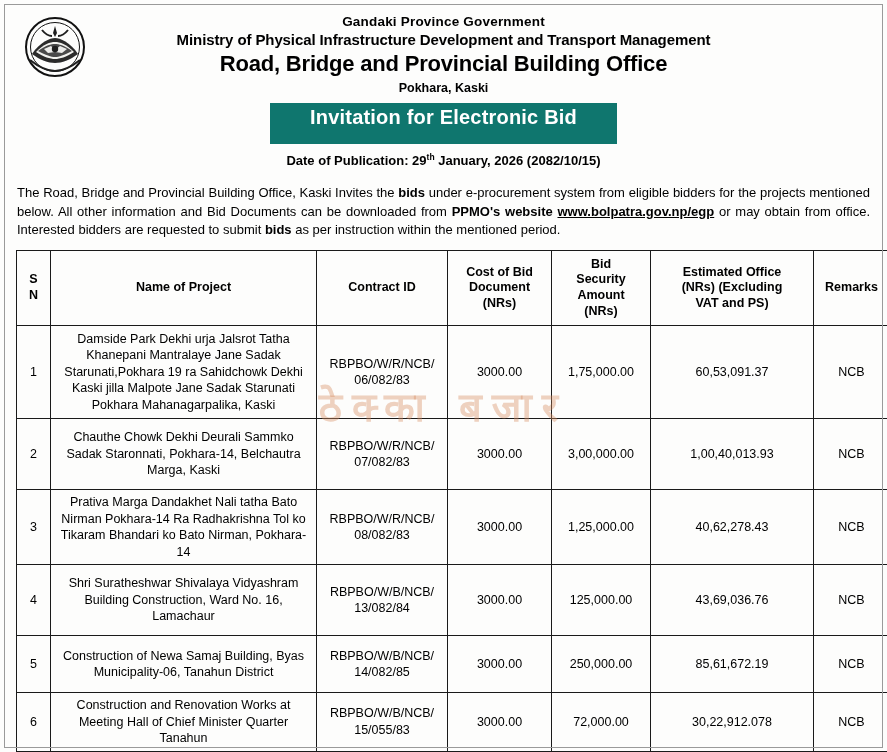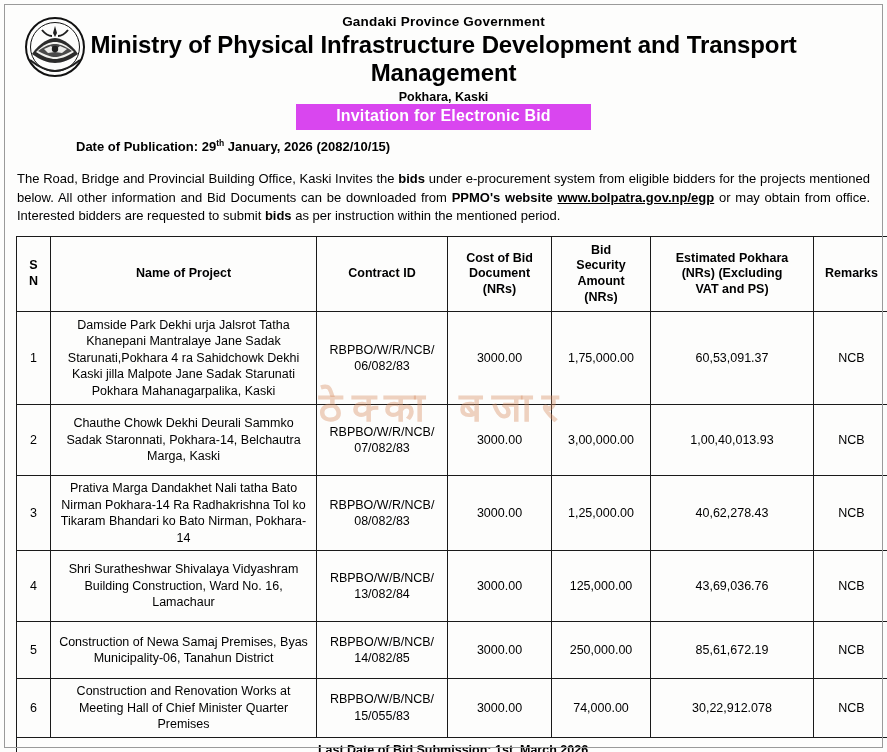--- a/index.html
+++ b/index.html
@@ -42,53 +42,53 @@
     width: 62px;
     height: 62px;
   }
   .gov-line {
     font-size: 13.5px;
     font-weight: bold;
     letter-spacing: 0.2px;
     margin-bottom: 2px;
   }
   .ministry-line {
-    font-size: 24px;
+    font-size: 15px;
     font-weight: bold;
     letter-spacing: -0.1px;
     margin-bottom: 3px;
   }
   .office-line {
     font-size: 22px;
     font-weight: bold;
     letter-spacing: -0.2px;
     margin-bottom: 4px;
   }
   .place-line {
     font-size: 12.5px;
     font-weight: bold;
-    margin-bottom: 0;
+    margin-bottom: 8px;
   }
   .invitation-band-wrap {
     text-align: center;
     margin-bottom: 8px;
   }
   .invitation-band {
     display: inline-block;
-    background: #d946ef;
+    background: #0f766e;
     color: #ffffff;
-    font-size: 16px;
-    font-weight: bold;
-    padding: 3px 40px 5px 40px;
+    font-size: 20px;
+    font-weight: bold;
+    padding: 3px 40px 15px 40px;
     letter-spacing: 0.2px;
   }
   .pub-date {
     font-size: 13px;
     font-weight: bold;
-    text-align: left;
+    text-align: center;
     margin-bottom: 8px;
   }
   .pub-date sup {
     font-size: 8.5px;
     vertical-align: super;
   }
 
   
   .intro {
     font-size: 13px;
@@ -179,20 +179,21 @@
         <path d="M31 10 L33 17 L31 21 L29 17 Z" fill="#1f1f1f"></path>
         <path d="M18 14 C22 19, 25 20, 28 20" fill="none" stroke="#1f1f1f" stroke-width="2"></path>
         <path d="M44 14 C40 19, 37 20, 34 20" fill="none" stroke="#1f1f1f" stroke-width="2"></path>
         <path d="M6 44 C16 52, 24 55, 31 55 C38 55, 46 52, 56 44" fill="none" stroke="#1f1f1f" stroke-width="2"></path>
         <circle cx="31" cy="33" r="3.2" fill="#1f1f1f"></circle>
       </svg>
     </div>
 
     <div class="gov-line">Gandaki Province Government</div>
     <div class="ministry-line">Ministry of Physical Infrastructure Development and Transport Management</div>
+    <div class="office-line">Road, Bridge and Provincial Building Office</div>
     <div class="place-line">Pokhara, Kaski</div>
 
     <div class="invitation-band-wrap">
       <span class="invitation-band">Invitation for Electronic Bid</span>
     </div>
 
     <div class="pub-date">
       <span>Date of Publication:</span>
       <span>29</span><sup>th</sup><span> January, 2026 (2082/10/15)</span>
     </div>
@@ -225,31 +226,31 @@
           <div>Document</div>
           <div>(NRs)</div>
         </th>
         <th>
           <div>Bid</div>
           <div>Security</div>
           <div>Amount</div>
           <div>(NRs)</div>
         </th>
         <th>
-          <div>Estimated Pokhara</div>
+          <div>Estimated Office</div>
           <div>(NRs) (Excluding</div>
           <div>VAT and PS)</div>
         </th>
         <th>Remarks</th>
       </tr>
     </thead>
     <tbody>
       <tr class="row-tall">
         <td>1</td>
-        <td class="name-cell">Damside Park Dekhi urja Jalsrot Tatha Khanepani Mantralaye Jane Sadak Starunati,Pokhara 4 ra Sahidchowk Dekhi Kaski jilla Malpote Jane Sadak Starunati Pokhara Mahanagarpalika, Kaski</td>
+        <td class="name-cell">Damside Park Dekhi urja Jalsrot Tatha Khanepani Mantralaye Jane Sadak Starunati,Pokhara 19 ra Sahidchowk Dekhi Kaski jilla Malpote Jane Sadak Starunati Pokhara Mahanagarpalika, Kaski</td>
         <td class="cid-cell">RBPBO/W/R/NCB/ 06/082/83</td>
         <td>3000.00</td>
         <td>1,75,000.00</td>
         <td>60,53,091.37</td>
         <td>NCB</td>
       </tr>
       <tr class="row-mid">
         <td>2</td>
         <td class="name-cell">Chauthe Chowk Dekhi Deurali Sammko Sadak Staronnati, Pokhara-14, Belchautra Marga, Kaski</td>
         <td class="cid-cell">RBPBO/W/R/NCB/ 07/082/83</td>
@@ -271,33 +272,33 @@
         <td>4</td>
         <td class="name-cell">Shri Suratheshwar Shivalaya Vidyashram Building Construction, Ward No. 16, Lamachaur</td>
         <td class="cid-cell">RBPBO/W/B/NCB/ 13/082/84</td>
         <td>3000.00</td>
         <td>125,000.00</td>
         <td>43,69,036.76</td>
         <td>NCB</td>
       </tr>
       <tr class="row-small">
         <td>5</td>
-        <td class="name-cell">Construction of Newa Samaj Premises, Byas Municipality-06, Tanahun District</td>
+        <td class="name-cell">Construction of Newa Samaj Building, Byas Municipality-06, Tanahun District</td>
         <td class="cid-cell">RBPBO/W/B/NCB/ 14/082/85</td>
         <td>3000.00</td>
         <td>250,000.00</td>
         <td>85,61,672.19</td>
         <td>NCB</td>
       </tr>
       <tr class="row-small">
         <td>6</td>
-        <td class="name-cell">Construction and Renovation Works at Meeting Hall of Chief Minister Quarter Premises</td>
+        <td class="name-cell">Construction and Renovation Works at Meeting Hall of Chief Minister Quarter Tanahun</td>
         <td class="cid-cell">RBPBO/W/B/NCB/ 15/055/83</td>
         <td>3000.00</td>
-        <td>74,000.00</td>
+        <td>72,000.00</td>
         <td>30,22,912.078</td>
         <td>NCB</td>
       </tr>
       <tr class="footer-row">
         <td colspan="7">Last Date of Bid Submission: 1st, March 2026</td>
       </tr>
     </tbody>
   </table>
 </div>
 

